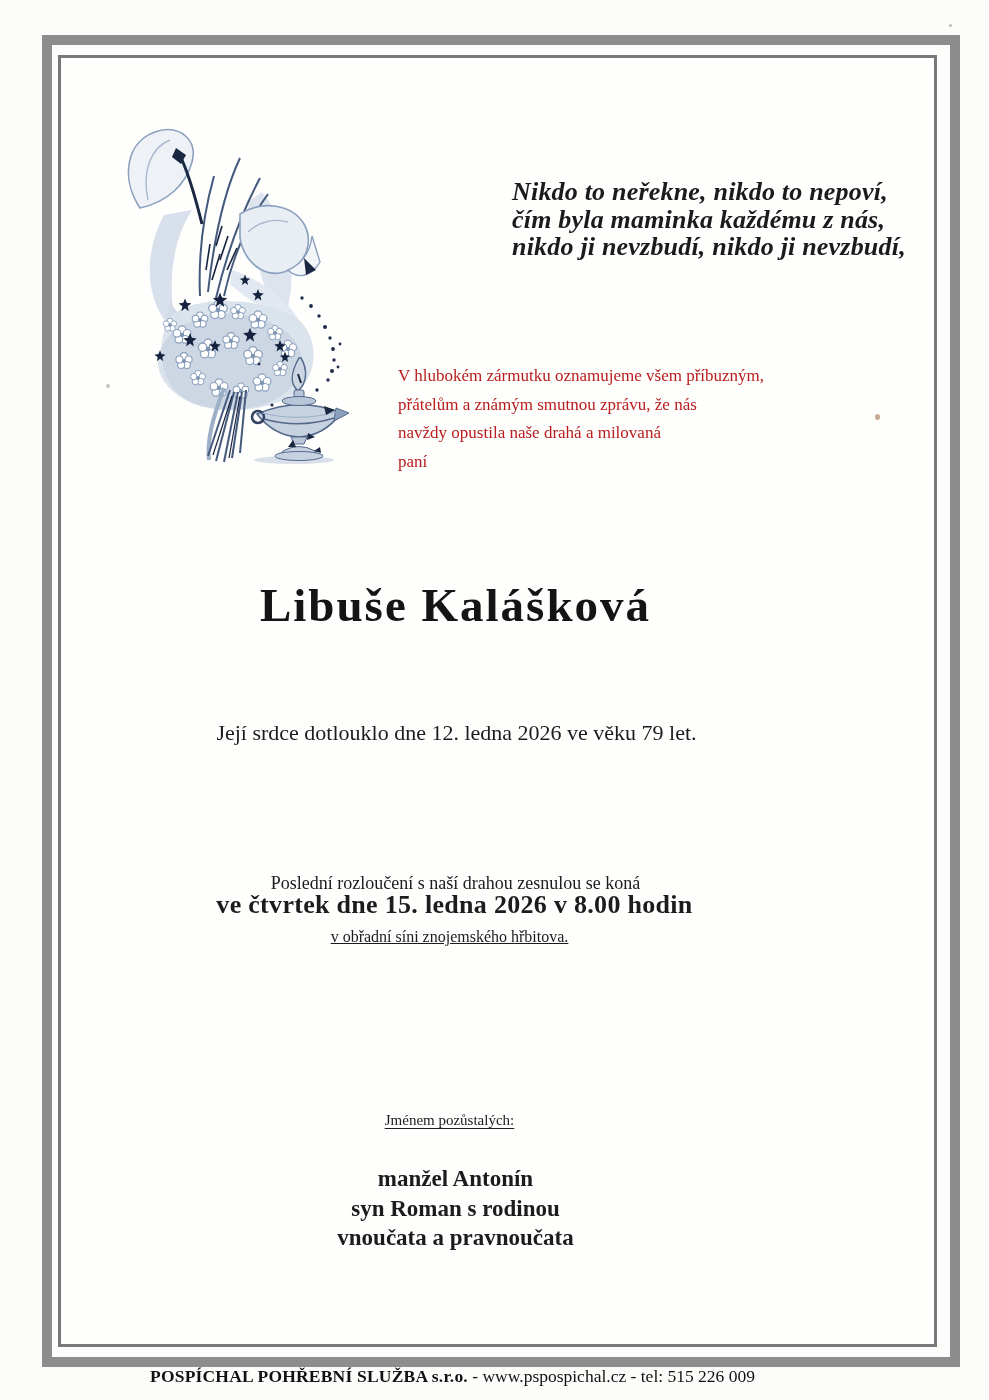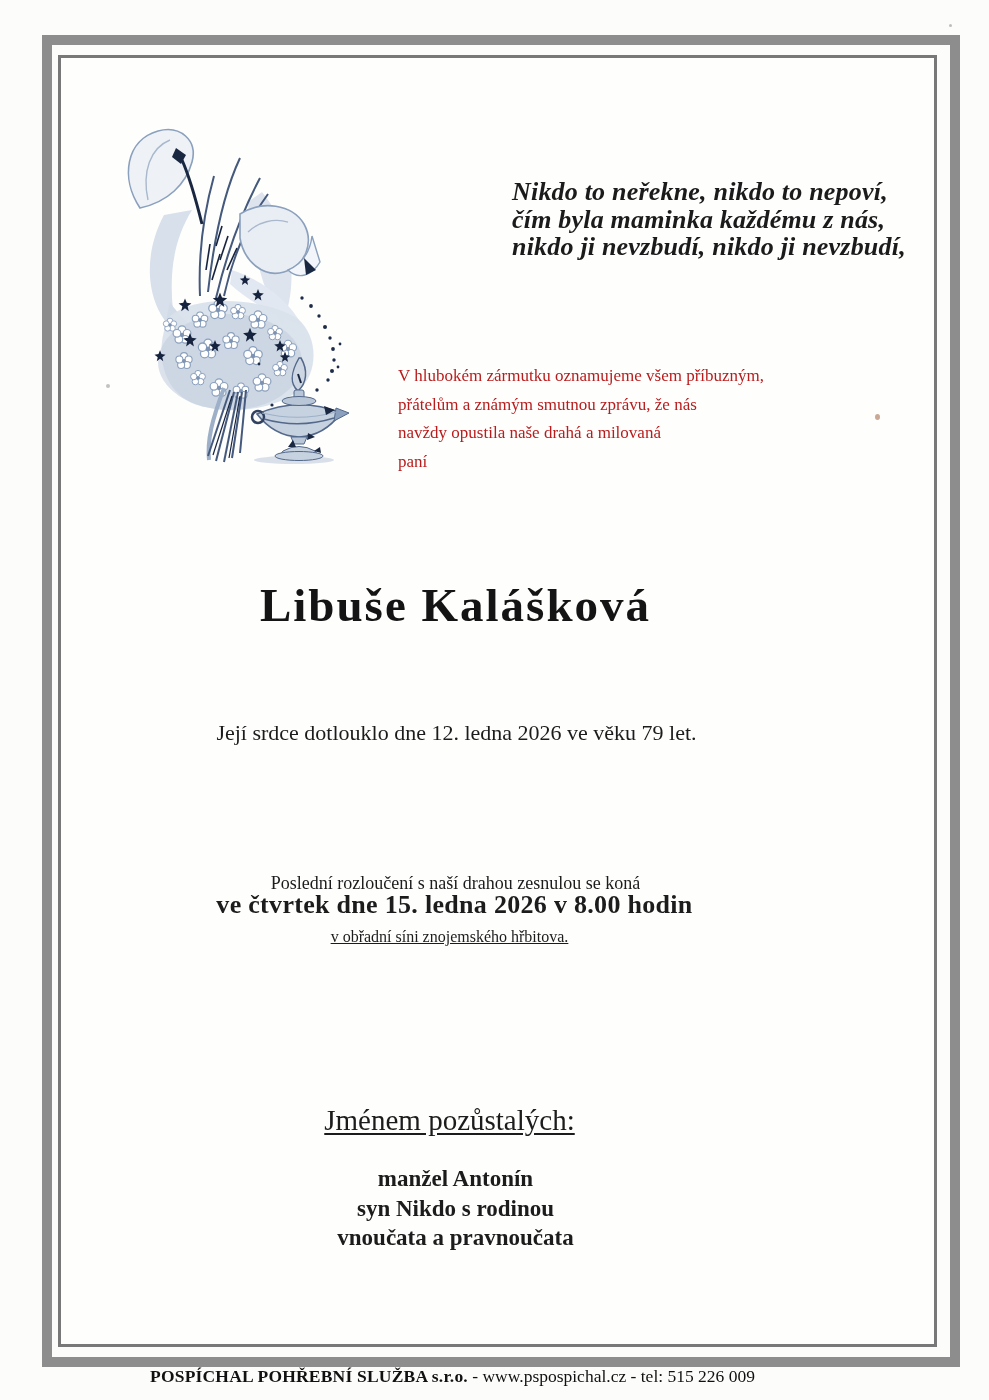--- a/index.html
+++ b/index.html
@@ -30,21 +30,21 @@
   .centered{position:absolute;left:0;width:891px;text-align:center;box-sizing:border-box;}
   .name{
     top:576px;padding-left:20px;
     font-size:47px;line-height:58px;font-weight:bold;letter-spacing:2px;color:#141414;
   }
   .death-line{top:718px;padding-left:22px;font-size:22px;line-height:30px;}
   .cer-1{top:860px;padding-left:20px;font-size:18px;line-height:30px;margin-top:8px;}
   .cer-2{top:888px;padding-left:18px;font-size:26px;line-height:34px;font-weight:bold;letter-spacing:.3px;}
   .cer-3{top:922px;padding-left:8px;font-size:16px;line-height:30px;text-decoration:underline;}
   .mourners-heading{
-    top:1106px;padding-left:8px;font-size:29px;line-height:28px;
+    top:1106px;padding-left:8px;font-size:15px;line-height:28px;
   }
   .mourners-heading span{text-decoration:underline;text-underline-offset:3px;}
   .family{top:1164px;padding-left:20px;font-size:23px;line-height:29.5px;font-weight:bold;}
   .footer{top:1363px;padding-left:14px;font-size:17.5px;line-height:26px;white-space:nowrap;color:#111;}
   .footer .co{font-weight:bold;letter-spacing:.2px;}
   .speck{position:absolute;border-radius:50%;}
   .speck-red{left:875px;top:414px;width:5px;height:6px;background:#c09a84;opacity:.85;}
   .speck-gray{left:106px;top:384px;width:4px;height:4px;background:#c2c2c0;}
   .speck-top{left:949px;top:24px;width:3px;height:3px;background:#bdbdbb;}
 </style>
@@ -200,21 +200,21 @@
 
 <div class="centered cer-1">Poslední rozloučení s naší drahou zesnulou se koná</div>
 <div class="centered cer-2">ve čtvrtek dne 15. ledna 2026 v 8.00 hodin</div>
 <div class="centered cer-3">v obřadní síni znojemského hřbitova.</div>
 
 <div class="centered mourners-heading">
   <span>Jménem pozůstalých:</span>
 </div>
 <div class="centered family">
   <div>manžel Antonín</div>
-  <div>syn Nikdo s rodinou</div>
+  <div>syn Roman s rodinou</div>
   <div>vnoučata a pravnoučata</div>
 </div>
 
 <div class="centered footer">
   <span class="co">POSPÍCHAL POHŘEBNÍ SLUŽBA s.r.o.</span><span> - www.pspospichal.cz - tel: 515 226 009</span>
 </div>
 
 <div class="speck speck-red"></div>
 <div class="speck speck-gray"></div>
 <div class="speck speck-top"></div>

